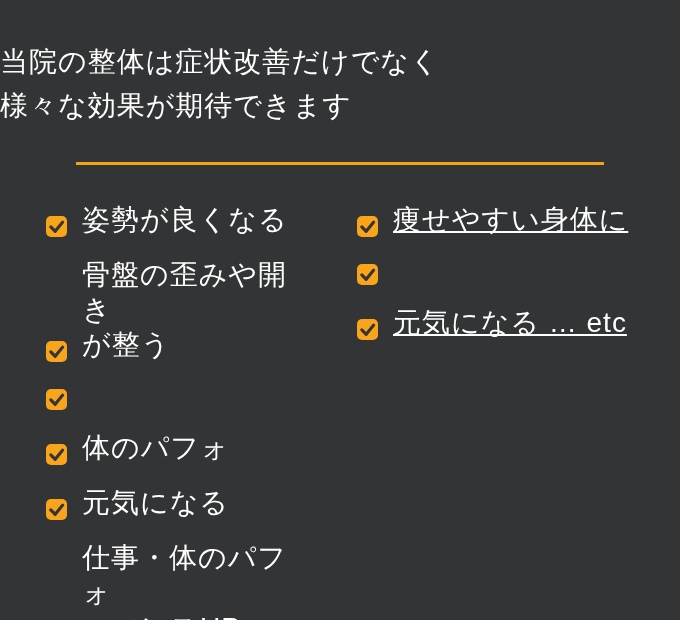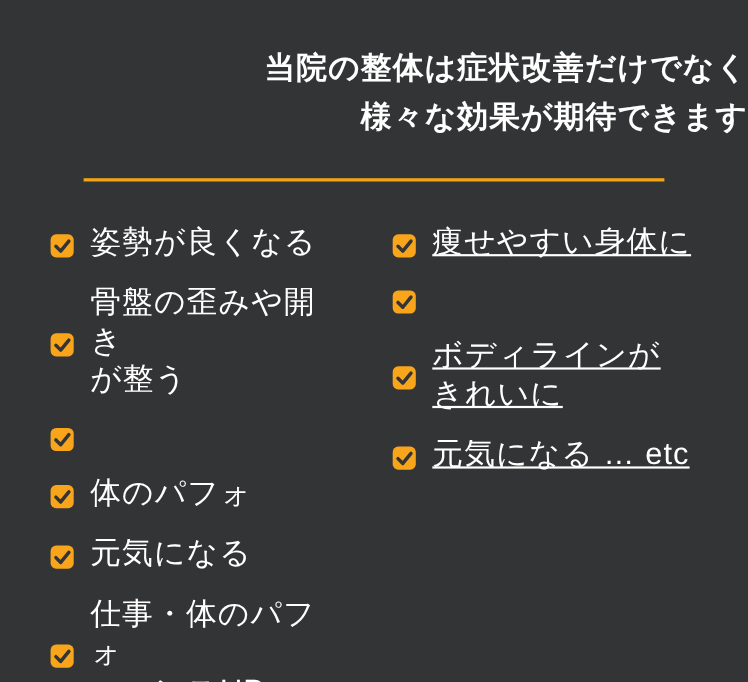--- a/index.html
+++ b/index.html
@@ -14,27 +14,26 @@
     background: var(--bg, #333435);
     color: var(--text, #ffffff);
     font-family: "Liberation Sans", sans-serif;
     overflow: hidden;
   }
   .title {
     position: absolute;
     top: 40px;
     left: 0;
     right: 0;
-    text-align: right;
+    text-align: left;
     font-size: 28px;
-    font-weight: 700;
+    font-weight: 400;
     line-height: 44px;
     letter-spacing: 1px;
     color: var(--text, #ffffff);
-    padding-left: 13px;
   }
   .divider {
     position: absolute;
     top: 162px;
     left: 76px;
     width: 528px;
     height: 3px;
     background: var(--accent, #F2A316);
   }
   .cols {
@@ -48,21 +47,21 @@
     list-style: none;
     margin: 0;
     padding: 0;
     position: absolute;
     top: 0;
   }
   ul.col.left  { left: 0;     width: 270px; }
   ul.col.right { left: 311px; width: 320px; text-decoration: underline; }
   li.item {
     display: flex;
-    align-items: center;
+    align-items: flex-end;
     gap: 15px;
     margin: 0 0 20px 0;
     font-size: 28px;
     font-weight: 500;
     line-height: 35px;
     letter-spacing: 1px;
     color: var(--text, #ffffff);
   }
   .cb {
     flex: 0 0 21px;
@@ -160,26 +159,17 @@
               <path d="M5.5 12.5 L10.5 17.5 L19 7" fill="none" stroke="#333435" stroke-width="3.6" stroke-linecap="round" stroke-linejoin="round"></path>
             </svg>
           </span>
         </li>
         <li class="item">
           <span class="cb">
             <svg viewBox="0 0 24 24" aria-hidden="true">
               <path d="M5.5 12.5 L10.5 17.5 L19 7" fill="none" stroke="#333435" stroke-width="3.6" stroke-linecap="round" stroke-linejoin="round"></path>
             </svg>
           </span>
-          <span class="txt">ボディラインが
-きれいに</span>
-        </li>
-        <li class="item">
-          <span class="cb">
-            <svg viewBox="0 0 24 24" aria-hidden="true">
-              <path d="M5.5 12.5 L10.5 17.5 L19 7" fill="none" stroke="#333435" stroke-width="3.6" stroke-linecap="round" stroke-linejoin="round"></path>
-            </svg>
-          </span>
           <span class="txt">元気になる … etc</span>
         </li>
       </ul>
   </div>
 </div>
 
 </body></html>

